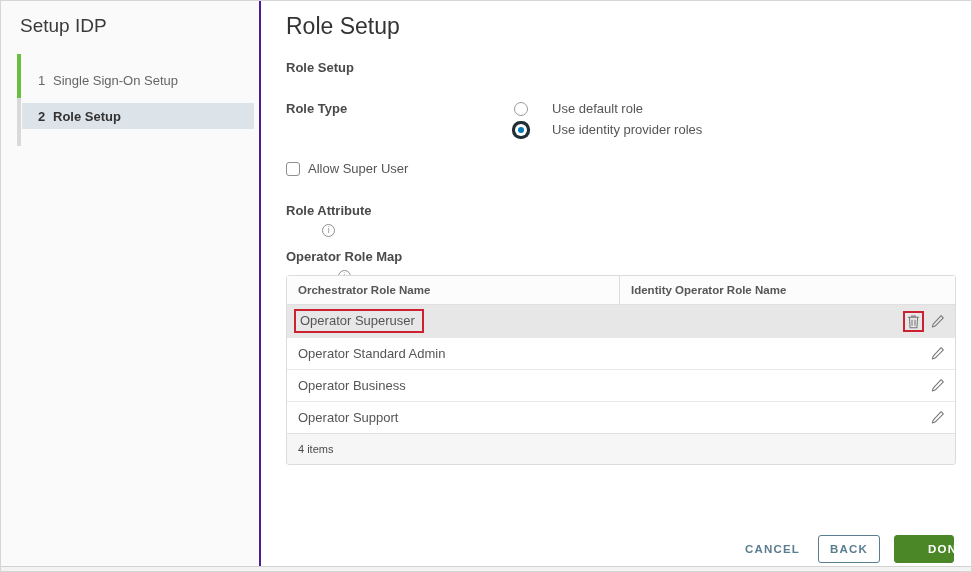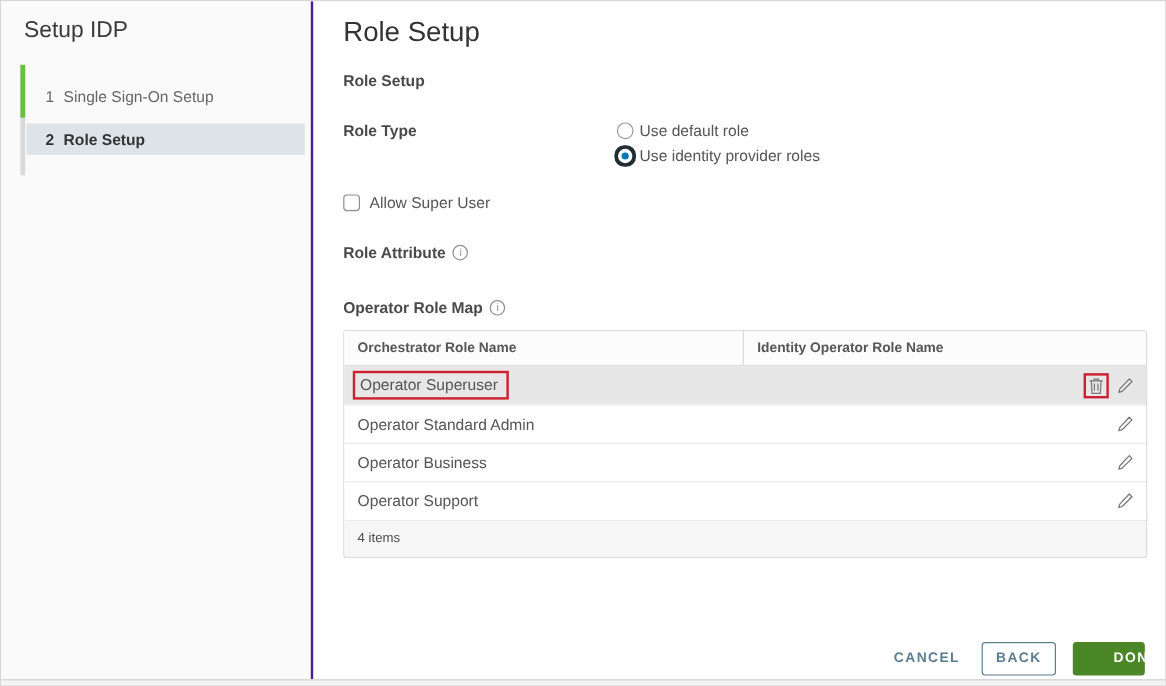--- a/index.html
+++ b/index.html
@@ -25,36 +25,36 @@
             background:var(--step-highlight,#dde4e9); color:#333; font-weight:700; }
 
   
   .heading { position:absolute; left:285px; top:12px; font-size:23px;
              font-weight:400; color:#333; }
   .form-label { font-size:13px; font-weight:700; color:#4a4a4a; }
   .section-label { position:absolute; left:285px; top:59px; }
   .role-type-label { position:absolute; left:285px; top:100px; }
 
   .radio-group { position:absolute; left:511px; top:97px; }
-  .radio-row { display:flex; align-items:center; height:21px; gap:3px;
+  .radio-row { display:flex; align-items:center; height:21px; gap:22px;
                font-size:13px; color:#555; cursor:pointer; }
   .ctrl-box { width:18px; height:18px; display:flex; align-items:center;
               justify-content:center; flex:none; }
   .radio-off { width:14px; height:14px; border:1.5px solid #9a9a9a;
                border-radius:50%; background:#fff; }
   .radio-on { width:6px; height:6px; border-radius:50%;
               background:var(--radio-blue,#0079b8);
               box-shadow:0 0 0 3px #fff, 0 0 0 6px var(--radio-ring,#222e36); }
 
   .checkbox-row { position:absolute; left:285px; top:160px; display:flex;
                   align-items:center; gap:8px; font-size:13px; color:#555; }
   .checkbox { width:14px; height:14px; border:1.5px solid #8f8f8f;
               border-radius:3px; background:#fff; cursor:pointer; }
 
-  .labeled { display:flex; align-items:center; gap:6px; }
+  .labeled { display:flex; align-items:center; gap:6px;flex-direction:column; }
   .attr-label { position:absolute; left:285px; top:202px; }
   .map-label  { position:absolute; left:285px; top:248px; }
   .info-icon { width:13px; height:13px; border:1px solid #919191; border-radius:50%;
                color:#919191; font-size:9px; line-height:11px; text-align:center;
                font-weight:400; cursor:pointer; }
 
   .text-input { position:absolute; left:513px; top:198px; width:442px; height:21px;
                 border-bottom:2px solid #989898; font-size:13px; color:#333;
                 padding-left:5px; cursor:text; }
 

